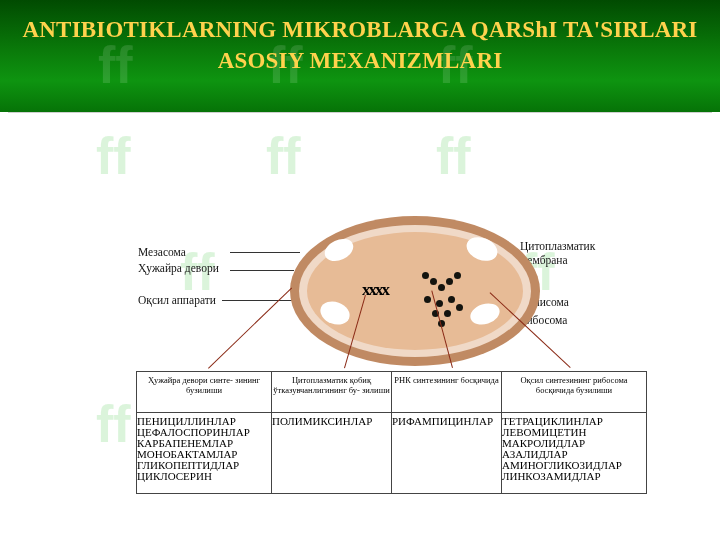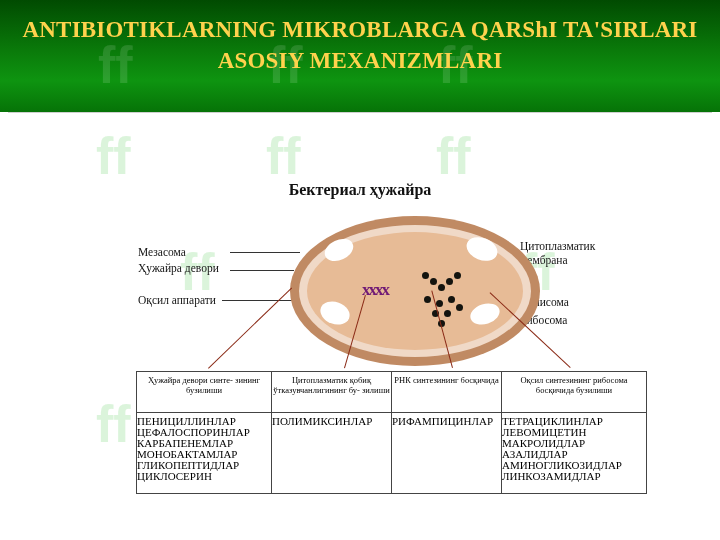--- a/index.html
+++ b/index.html
@@ -115,21 +115,21 @@
   .meso.m3 { left: 176px; top: 22px; width: 32px; height: 22px; transform: rotate(22deg); }
   .meso.m4 { left: 180px; top: 88px; width: 30px; height: 20px; transform: rotate(-18deg); }
 
   .dna {
     position: absolute;
     left: 72px; top: 64px;
     font-family: "Liberation Serif", serif;
     font-size: 17px;
     font-weight: bold;
     letter-spacing: -2px;
-    color: #701a75;
+    color: #000000;
   }
 
   .ribo-dot {
     position: absolute;
     width: 7px; height: 7px;
     border-radius: 50%;
     background: #14140f;
   }
 
   
@@ -193,21 +193,20 @@
   <div class="wm" style="left:88px; top:4px;">ff</div>
   <div class="wm" style="left:258px; top:4px;">ff</div>
   <div class="wm" style="left:428px; top:4px;">ff</div>
   <div class="wm" style="left:172px; top:120px;">ff</div>
   <div class="wm" style="left:342px; top:120px;">ff</div>
   <div class="wm" style="left:512px; top:120px;">ff</div>
   <div class="wm" style="left:88px; top:272px;">ff</div>
   <div class="wm" style="left:428px; top:272px;">ff</div>
   <div class="wm" style="left:598px; top:272px;">ff</div>
 
-  <div class="diagram-title">Бектериал ҳужайра</div>
 
   <div class="lbl" style="left:130px; top:132px;">Мезасома</div>
   <div class="lbl" style="left:130px; top:148px;">Ҳужайра девори</div>
   <div class="lbl" style="left:130px; top:180px;">Оқсил аппарати</div>
 
   <div class="lbl" style="left:512px; top:126px;font-family:Liberation Serif, serif;">Цитоплазматик
 мембрана</div>
   <div class="lbl" style="left:512px; top:182px;">Полисома</div>
   <div class="lbl" style="left:512px; top:200px;">Рибосома</div>
 

